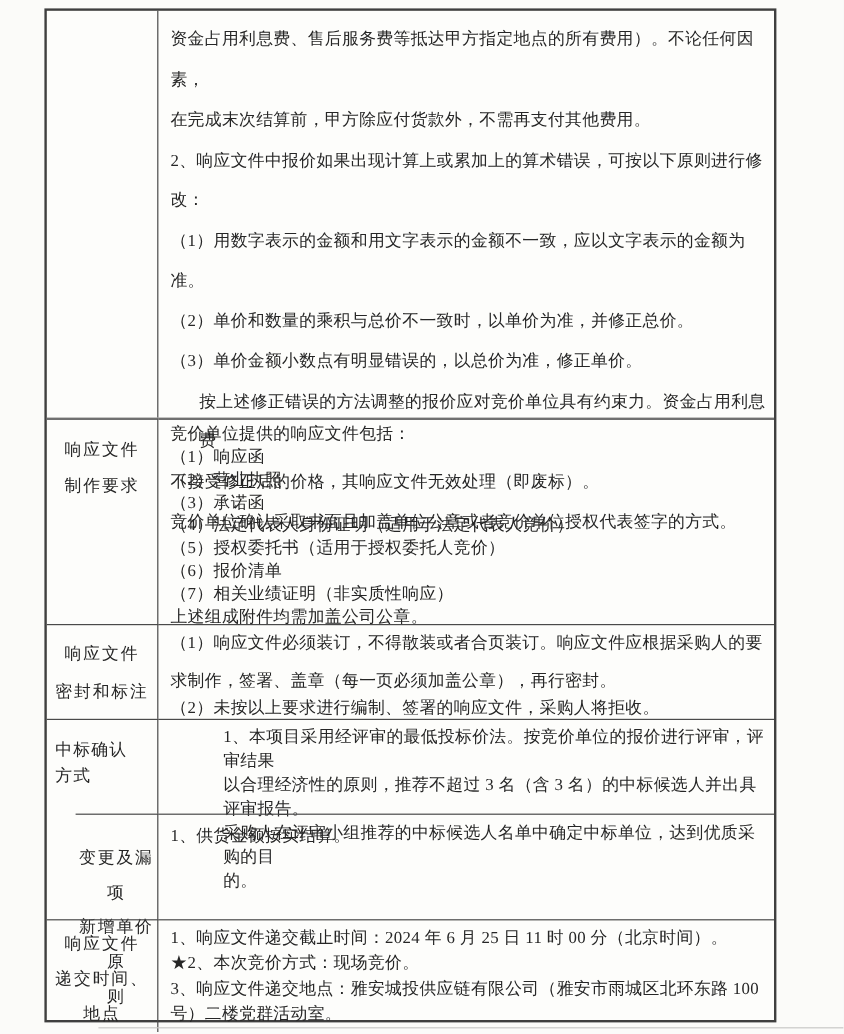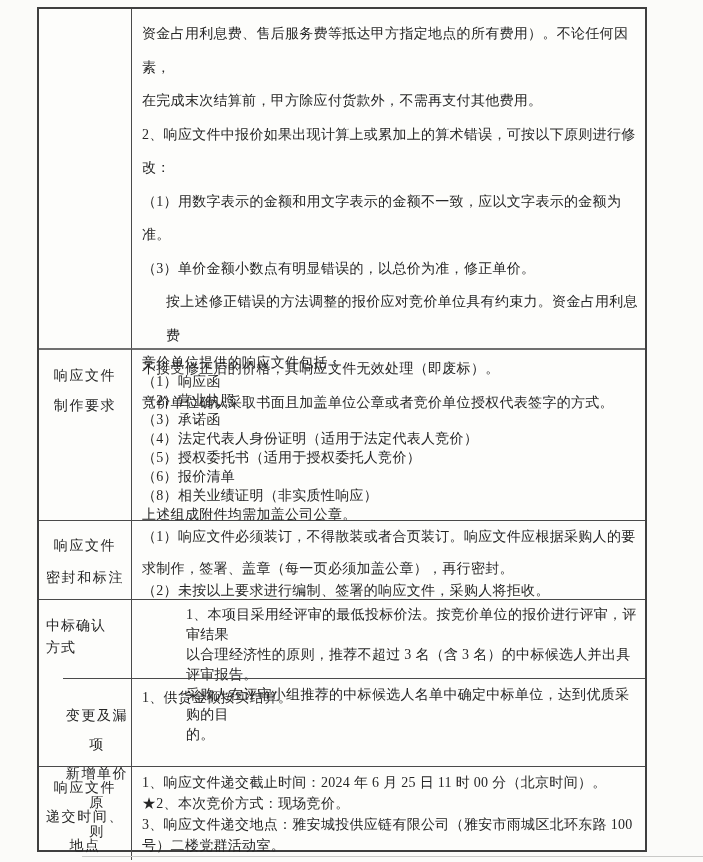--- a/index.html
+++ b/index.html
@@ -71,39 +71,40 @@
 
 <div class="tbl">
 
   <div class="hcell"></div>
   <div class="ccell r1">
     <div class="ln">资金占用利息费、售后服务费等抵达甲方指定地点的所有费用）。不论任何因素，</div>
     <div class="ln">在完成末次结算前，甲方除应付货款外，不需再支付其他费用。</div>
     <div class="ln">2、响应文件中报价如果出现计算上或累加上的算术错误，可按以下原则进行修</div>
     <div class="ln">改：</div>
     <div class="ln">（1）用数字表示的金额和用文字表示的金额不一致，应以文字表示的金额为准。</div>
+    <div class="ln">（2）单价和数量的乘积与总价不一致时，以单价为准，并修正总价。</div>
     <div class="ln">（3）单价金额小数点有明显错误的，以总价为准，修正单价。</div>
     <div class="ln indent">按上述修正错误的方法调整的报价应对竞价单位具有约束力。资金占用利息费</div>
     <div class="ln">不接受修正后的价格，其响应文件无效处理（即废标）。</div>
     <div class="ln">竞价单位确认采取书面且加盖单位公章或者竞价单位授权代表签字的方式。</div>
   </div>
 
   <div class="hcell bt-heavy h-r2">
     <div class="hln">响应文件</div>
     <div class="hln">制作要求</div>
   </div>
   <div class="ccell bt-heavy r2c">
     <div class="ln">竞价单位提供的响应文件包括：</div>
     <div class="ln">（1）响应函</div>
     <div class="ln">（2）营业执照</div>
     <div class="ln">（3）承诺函</div>
     <div class="ln">（4）法定代表人身份证明（适用于法定代表人竞价）</div>
     <div class="ln">（5）授权委托书（适用于授权委托人竞价）</div>
     <div class="ln">（6）报价清单</div>
-    <div class="ln">（8）相关业绩证明（非实质性响应）</div>
+    <div class="ln">（7）相关业绩证明（非实质性响应）</div>
     <div class="ln">上述组成附件均需加盖公司公章。</div>
   </div>
 
   <div class="hcell bt h-r3">
     <div class="hln">响应文件</div>
     <div class="hln">密封和标注</div>
   </div>
   <div class="ccell bt r3c">
     <div class="ln1">（1）响应文件必须装订，不得散装或者合页装订。响应文件应根据采购人的要</div>
     <div class="ln2">求制作，签署、盖章（每一页必须加盖公章），再行密封。</div>

